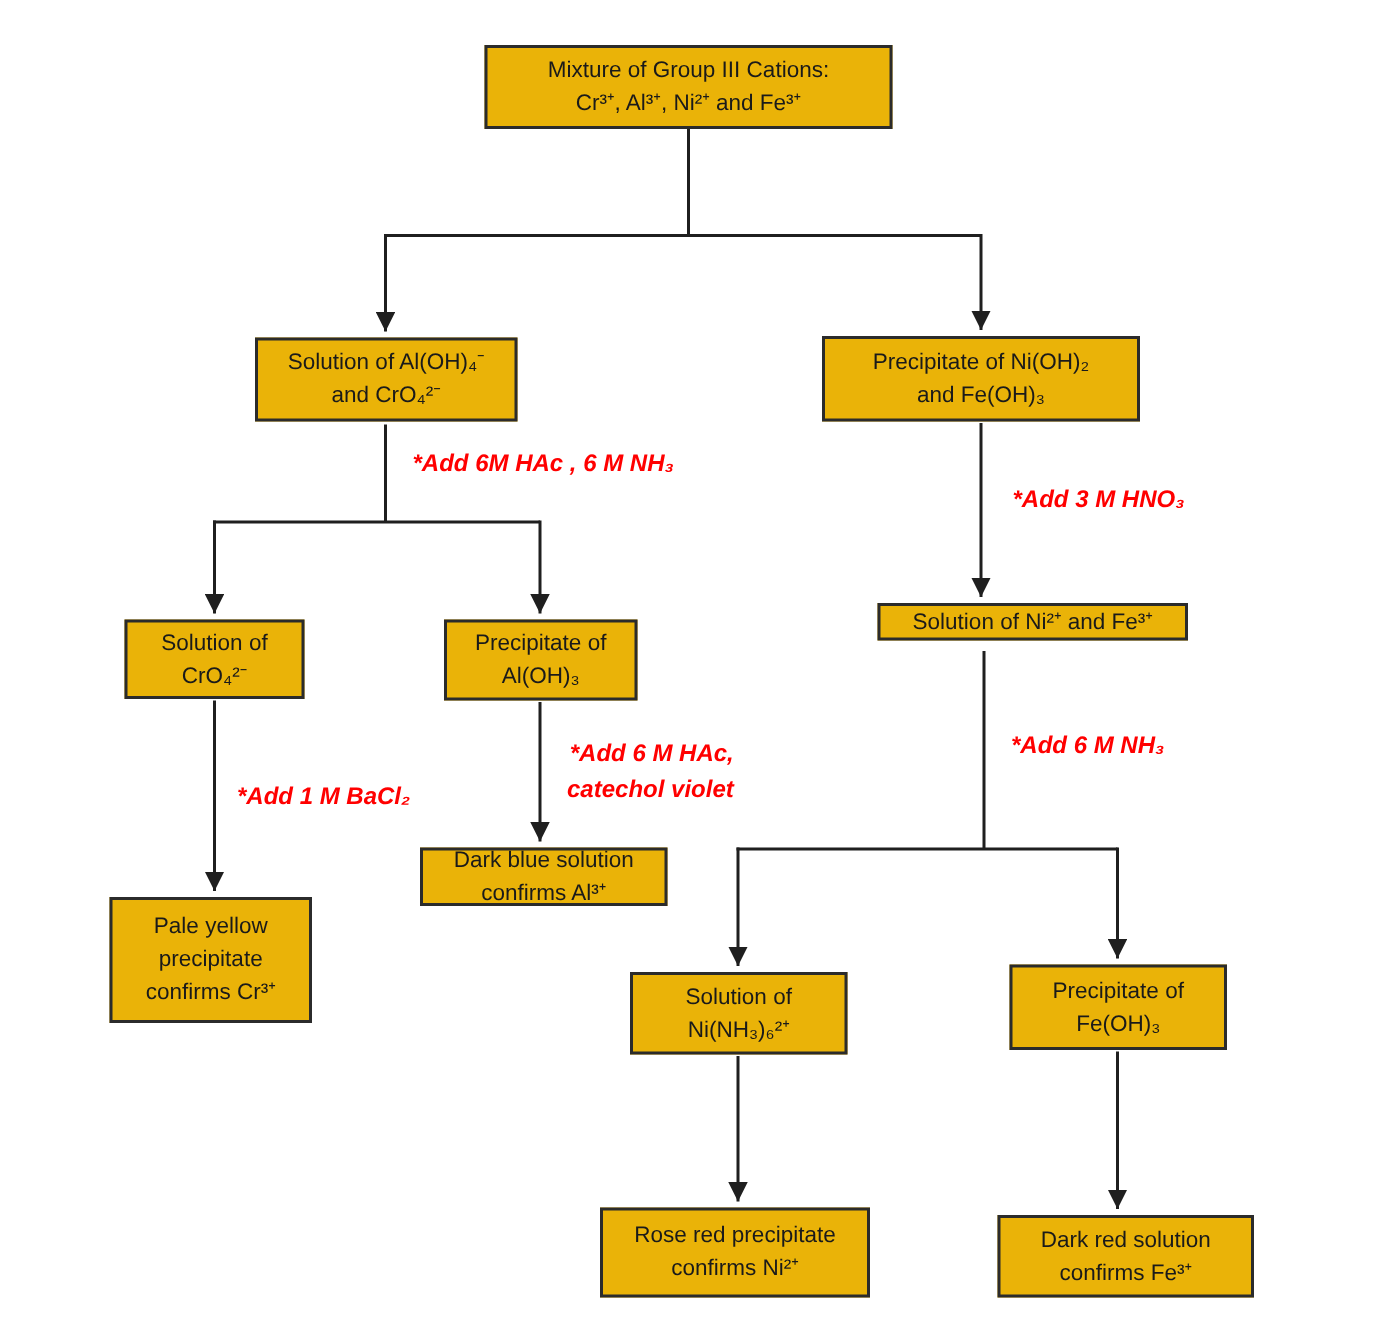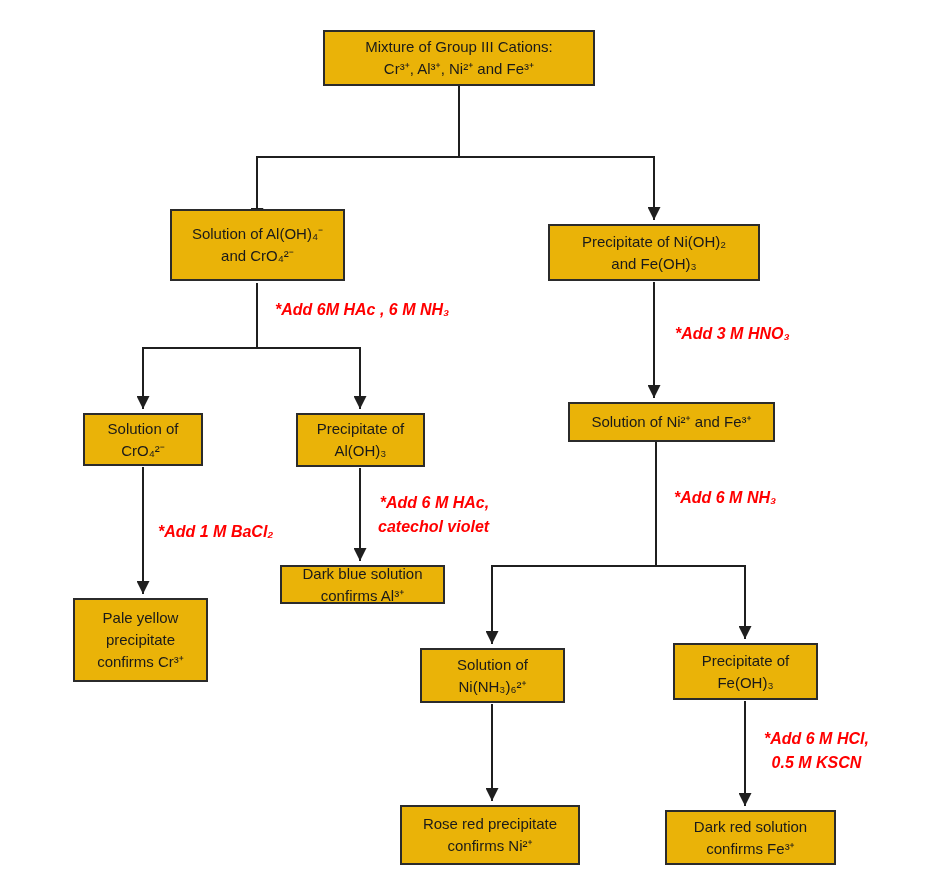--- a/index.html
+++ b/index.html
@@ -75,33 +75,33 @@
     <line class="ln" x1="745" y1="565" x2="745" y2="639" marker-end="url(#ah)"></line>
 
     <line class="ln" x1="492" y1="704" x2="492" y2="801" marker-end="url(#ah)"></line>
 
     <line class="ln" x1="745" y1="701" x2="745" y2="806" marker-end="url(#ah)"></line>
   </svg>
 
   <div class="node" style="left:323px;top:30px;width:272px;height:56px">Mixture of Group III Cations:
 Cr³⁺, Al³⁺, Ni²⁺ and Fe³⁺</div>
 
-  <div class="node" style="left:170px;top:209px;width:175px;height:72px">Solution of Al(OH)₄⁻
+  <div class="node" style="left:170px;top:225px;width:175px;height:56px">Solution of Al(OH)₄⁻
 and CrO₄²⁻</div>
 
   <div class="node" style="left:548px;top:224px;width:212px;height:57px">Precipitate of Ni(OH)₂
 and Fe(OH)₃</div>
 
   <div class="node" style="left:83px;top:413px;width:120px;height:53px">Solution of
 CrO₄²⁻</div>
 
   <div class="node" style="left:296px;top:413px;width:129px;height:54px">Precipitate of
 Al(OH)₃</div>
 
-  <div class="node" style="left:568px;top:402px;width:207px;height:40px">Solution of Ni²⁺ and Fe³⁺</div>
+  <div class="node" style="left:585px;top:402px;width:207px;height:25px">Solution of Ni²⁺ and Fe³⁺</div>
 
   <div class="node" style="left:280px;top:565px;width:165px;height:39px">Dark blue solution
 confirms Al³⁺</div>
 
   <div class="node" style="left:73px;top:598px;width:135px;height:84px">Pale yellow
 precipitate
 confirms Cr³⁺</div>
 
   <div class="node" style="left:420px;top:648px;width:145px;height:55px">Solution of
 Ni(NH₃)₆²⁺</div>
@@ -121,16 +121,14 @@
   <div class="reagent" style="left:675px;top:322px">*Add 3 M HNO₃</div>
 
   <div class="reagent" style="left:158px;top:520px">*Add 1 M BaCl₂</div>
 
   <div class="reagent" style="left:378px;top:491px;text-align:right">*Add  6 M HAc,
 catechol violet</div>
 
   <div class="reagent" style="left:674px;top:486px">*Add 6 M NH₃</div>
 
 
-  <div class="reagent" style="left:764px;top:727px;text-align:center">*Add 6 M HCl,
-0.5 M KSCN</div>
 
 </div>
 
 </body></html>

